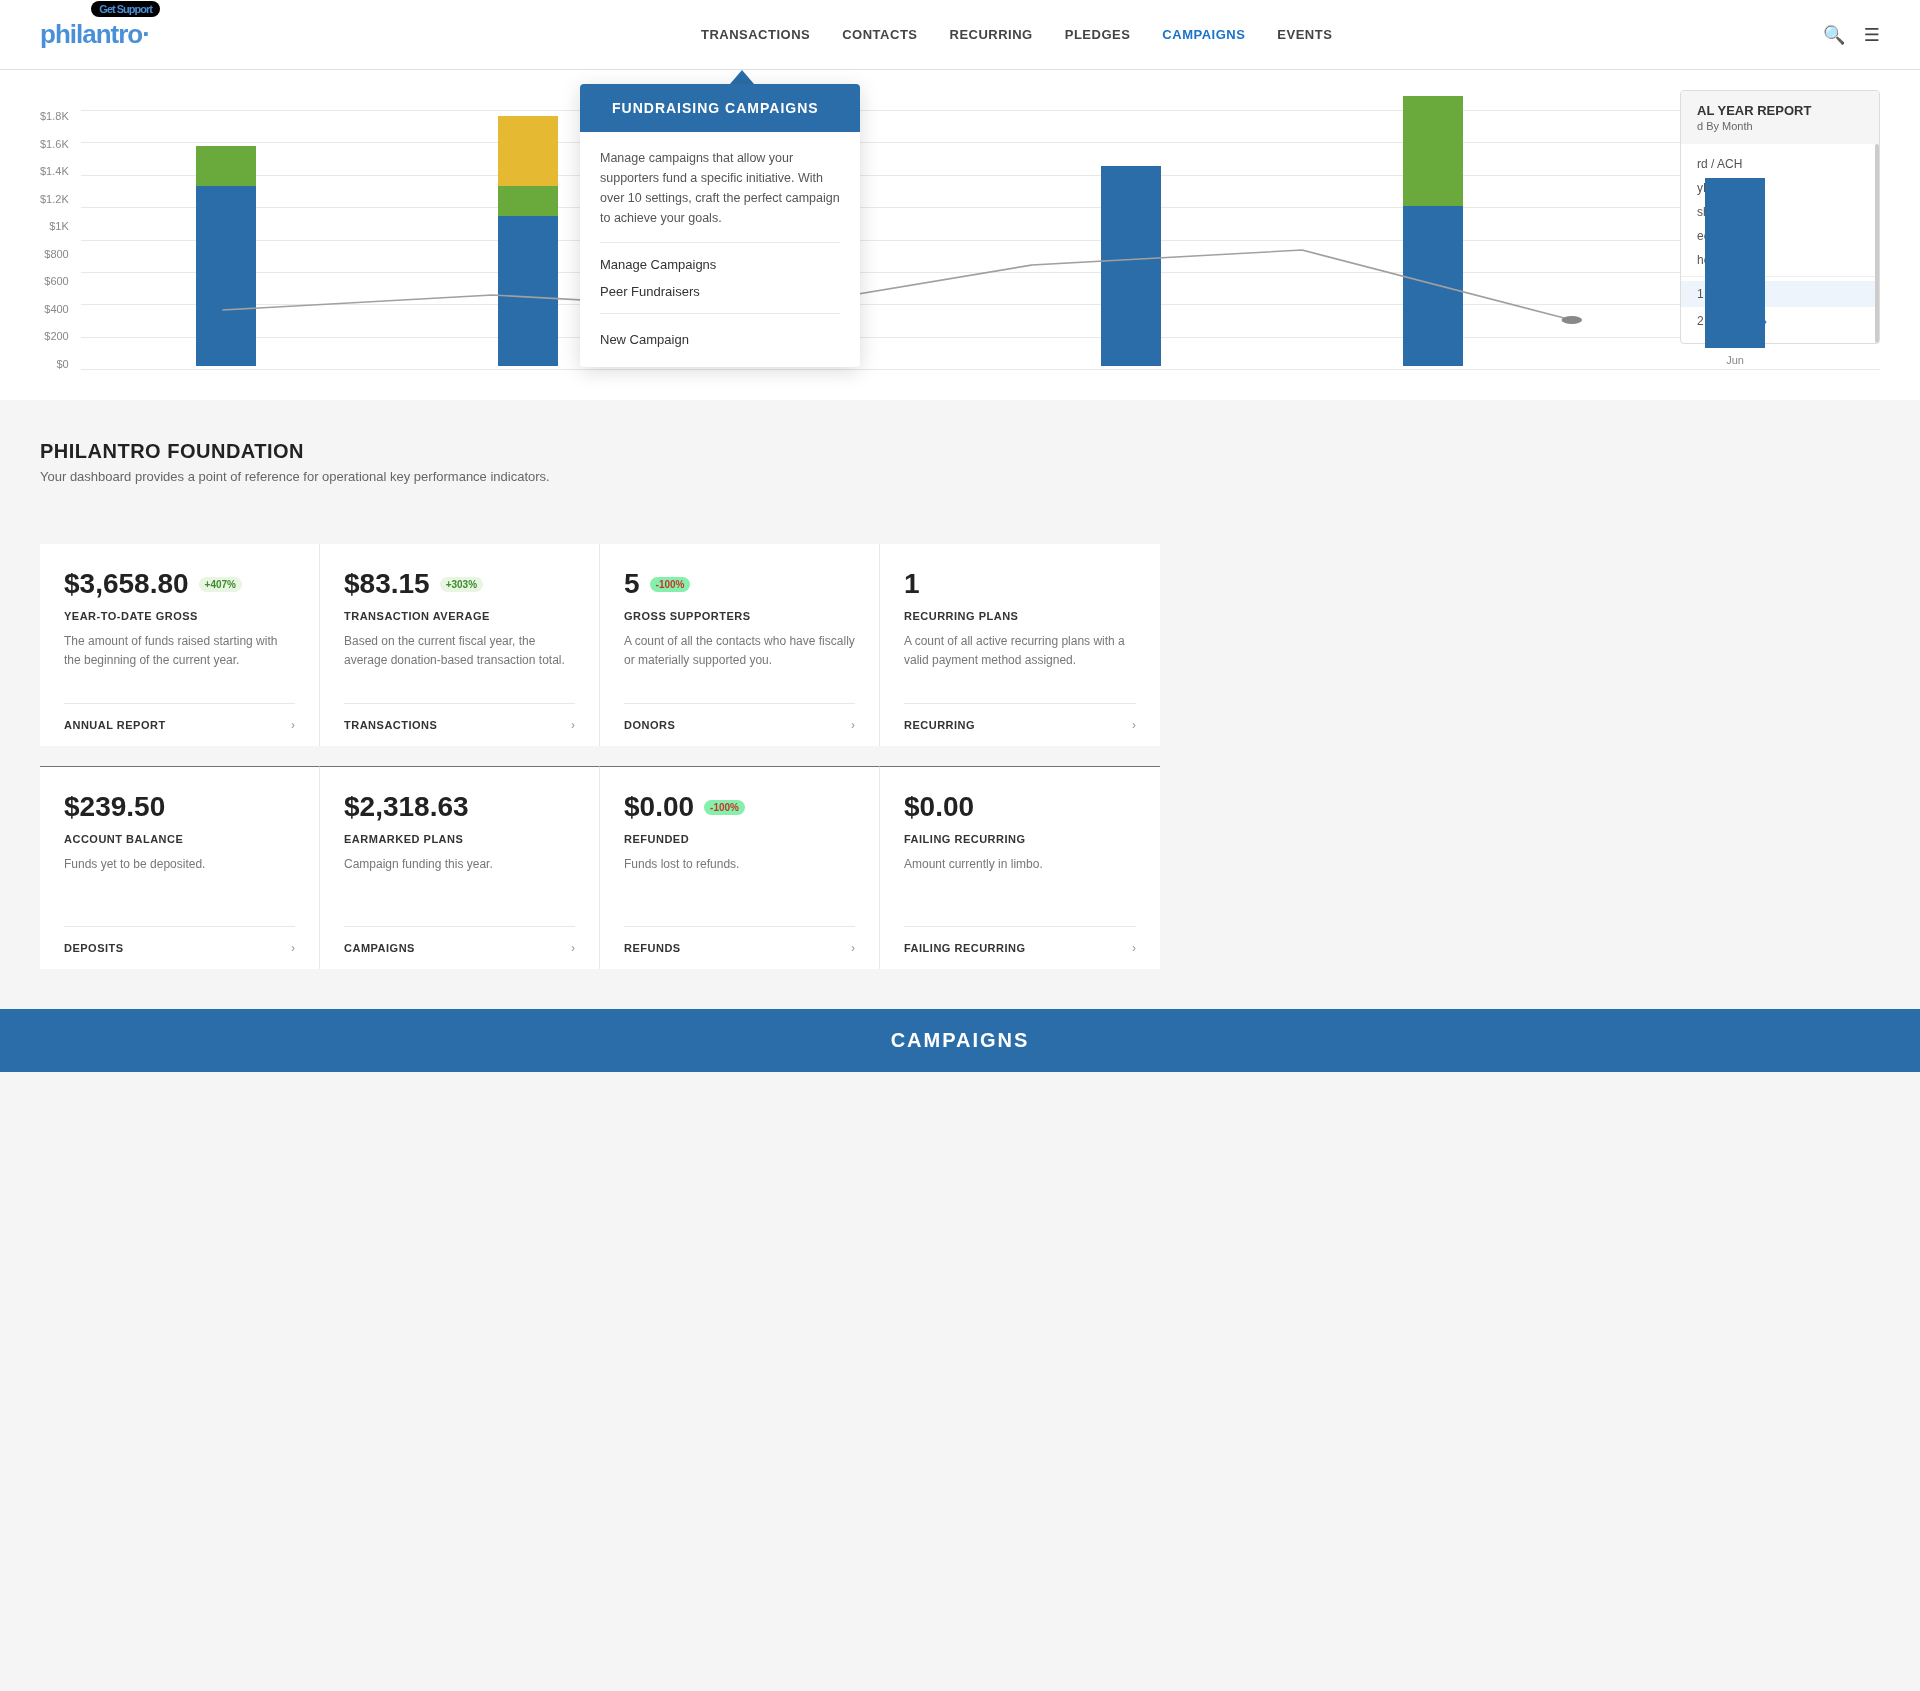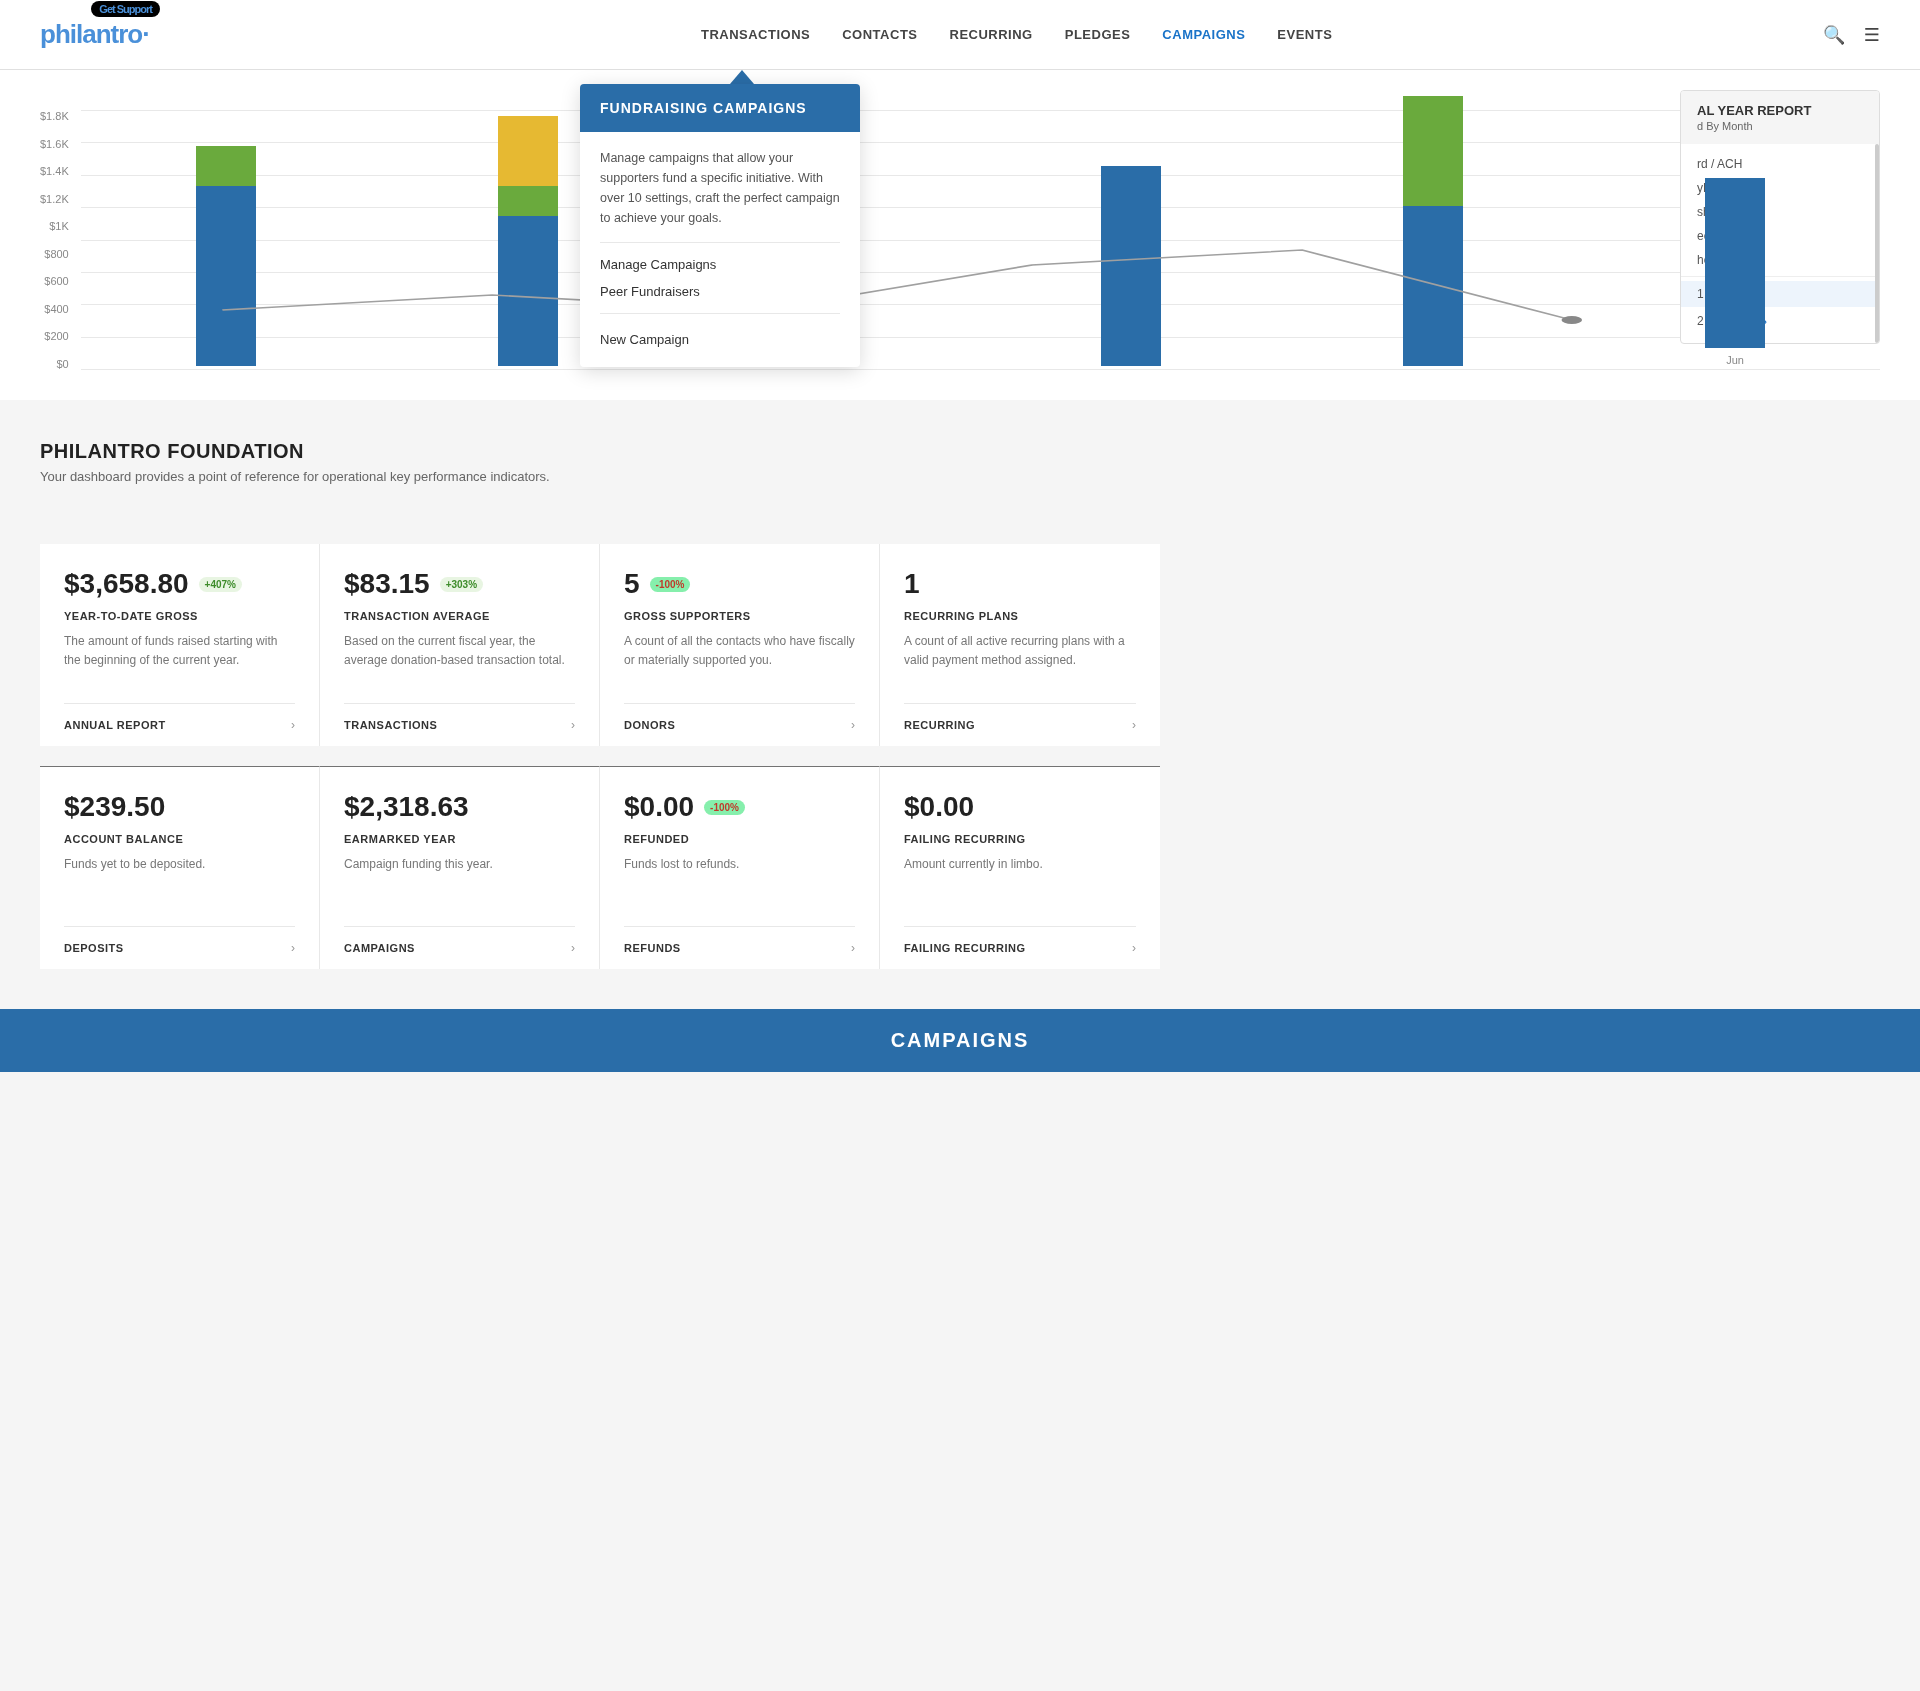--- a/index.html
+++ b/index.html
@@ -90,21 +90,21 @@
       border-radius: 4px;
       box-shadow: 0 4px 20px rgba(0,0,0,0.15);
       overflow: hidden;
     }
     .dropdown-header {
       background: #2a6da8;
       color: #fff;
       font-size: 14px;
       font-weight: 700;
       letter-spacing: 1px;
-      padding: 16px 20px;
+      padding: 16px 32px;
     }
     .dropdown-body {
       padding: 16px 20px;
     }
     .dropdown-desc {
       font-size: 12.5px;
       color: #555;
       line-height: 1.6;
       margin-bottom: 14px;
     }
@@ -590,21 +590,21 @@
       <div class="kpi-desc">Funds yet to be deposited.</div>
       <div class="kpi-button">
         <span class="kpi-button-label">DEPOSITS</span>
         <span class="kpi-button-arrow">›</span>
       </div>
     </div>
     <div class="kpi-card-2">
       <div class="kpi-value-row">
         <span class="kpi-value">$2,318.63</span>
       </div>
-      <div class="kpi-label">EARMARKED YEAR</div>
+      <div class="kpi-label">EARMARKED PLANS</div>
       <div class="kpi-desc">Campaign funding this year.</div>
       <div class="kpi-button">
         <span class="kpi-button-label">CAMPAIGNS</span>
         <span class="kpi-button-arrow">›</span>
       </div>
     </div>
     <div class="kpi-card-2">
       <div class="kpi-value-row">
         <span class="kpi-value">$0.00</span>
         <span class="kpi-badge badge-red">-100%</span>

